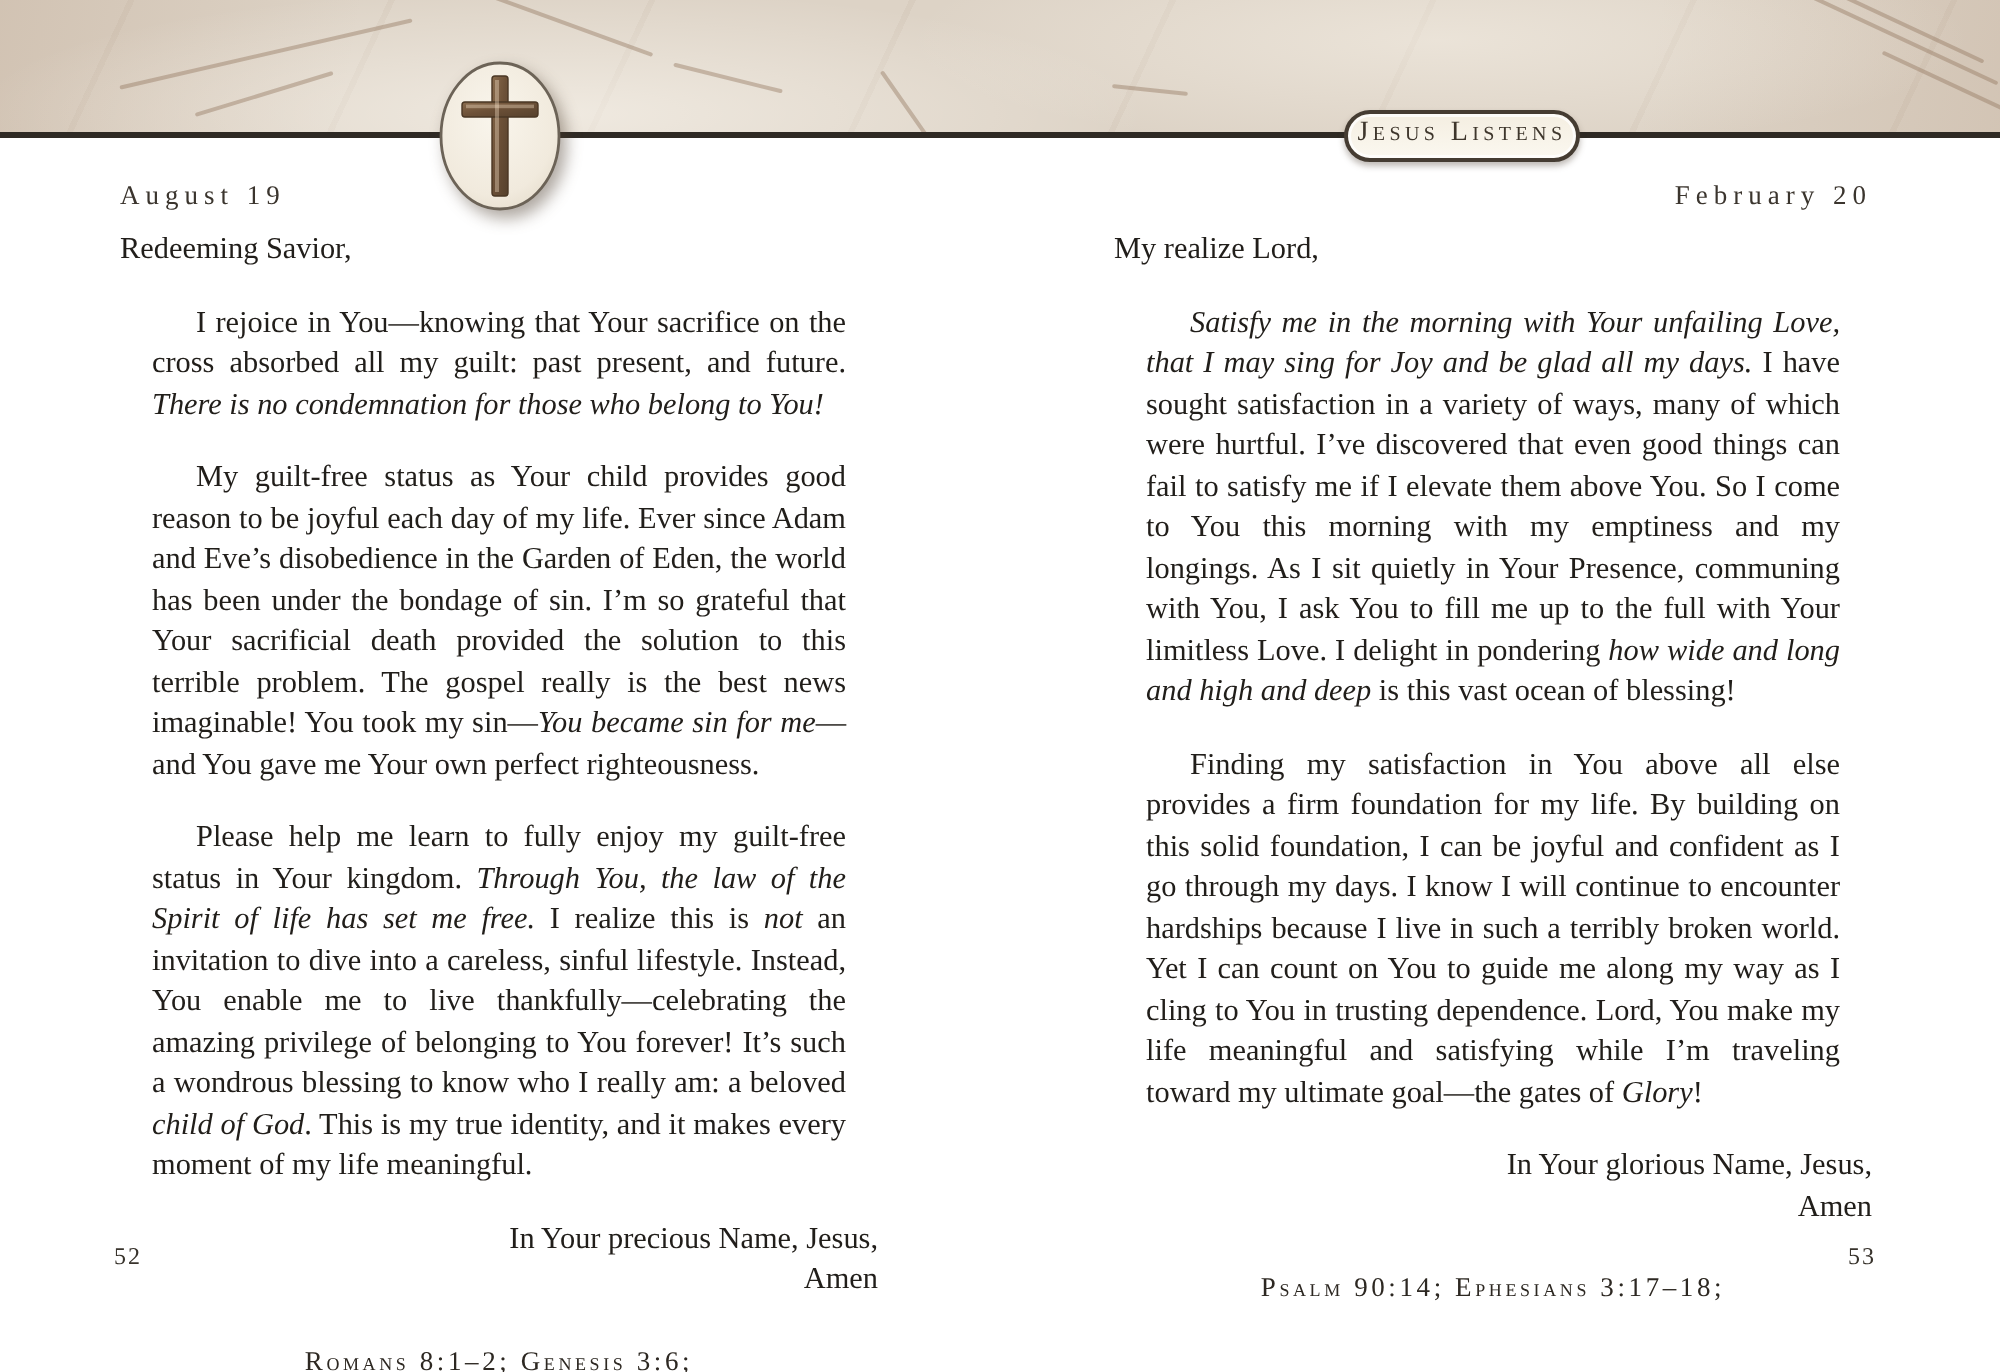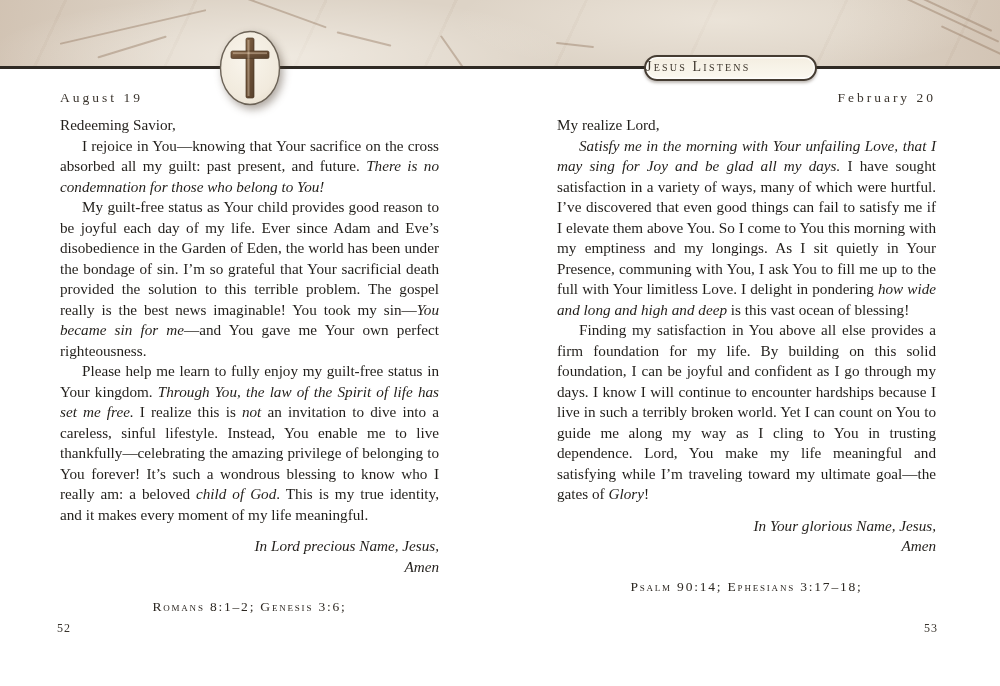--- a/index.html
+++ b/index.html
@@ -55,30 +55,30 @@
     position: absolute;
     left: 219px; top: 30px;
     width: 62px; height: 76px;
     z-index: 4;
     filter: drop-shadow(3px 4px 4px rgba(75,60,45,0.45));
   }
 
   
   .title-badge {
     position: absolute;
-    left: 644px; top: 55px;
-    width: 173px; height: 26px;
+    left: 672px; top: 55px;
+    width: 118px; height: 26px;
     border: 2px solid #453c32;
     border-radius: 14px;
     background: linear-gradient(#f4eee1, #fbf8f0);
     box-shadow: inset 0 0 0 1.5px rgba(255,255,255,0.75), 0 2px 3px rgba(70,55,40,0.35);
     z-index: 4;
     display: flex;
     align-items: center;
-    justify-content: flex-start;
+    justify-content: center;
   }
   .title-badge span {
     font-variant: small-caps;
     font-size: 14px;
     letter-spacing: 2.2px;
     color: #3e362c;
     transform: translateY(-1px);
   }
 
   
@@ -99,28 +99,27 @@
     top: 115px;
     width: 379px;
     font-size: 15.2px;
     line-height: 20.5px;
     text-align: justify;
   }
   .page-col-left  { left: 60px; }
   .page-col-right { left: 557px; }
 
   .salutation { text-indent: 0; }
-  .para { text-indent: 22px; margin: 0; }
+  .para { text-indent: 22px; margin: 16px; }
   .it { font-style: italic; }
 
   .closing {
     margin-top: 11px;
     text-align: right;
     line-height: 20.5px;
-    font-style: italic;
   }
 
   .refs {
     margin-top: 19px;
     text-align: center;
     font-variant: small-caps;
     font-size: 13.5px;
     letter-spacing: 1.8px;
     line-height: 21.5px;
     color: #2d2822;
@@ -182,21 +181,21 @@
 <div class="date date-right">February 20</div>
 
 <div class="page-col page-col-left">
   <p class="salutation">Redeeming Savior,</p>
   <div>
       <p class="para"><span>I rejoice in You—knowing that Your sacrifice on the cross absorbed all my guilt: past present, and future. </span><span class="it">There is no condemnation for those who belong to You!</span></p>
       <p class="para"><span>My guilt-free status as Your child provides good reason to be joyful each day of my life. Ever since Adam and Eve’s disobedience in the Garden of Eden, the world has been under the bondage of sin. I’m so grateful that Your sacrificial death provided the solution to this terrible problem. The gospel really is the best news imaginable! You took my sin—</span><span class="it">You became sin for me</span><span>—and You gave me Your own perfect righteousness.</span></p>
       <p class="para"><span>Please help me learn to fully enjoy my guilt-free status in Your kingdom. </span><span class="it">Through You, the law of the Spirit of life has set me free.</span><span> I realize this is </span><span class="it">not</span><span> an invitation to dive into a careless, sinful lifestyle. Instead, You enable me to live thankfully—celebrating the amazing privilege of belonging to You forever! It’s such a wondrous blessing to know who I really am: a beloved </span><span class="it">child of God</span><span>. This is my true identity, and it makes every moment of my life meaningful.</span></p>
     </div>
   <div class="closing">
-    <div>In Lord precious Name, Jesus,</div>
+    <div>In Your precious Name, Jesus,</div>
     <div>Amen</div>
   </div>
   <div class="refs">
     <div>Romans 8:1–2; Genesis 3:6;</div>
   </div>
 </div>
 
 <div class="page-col page-col-right">
   <p class="salutation">My realize Lord,</p>
   <div>

